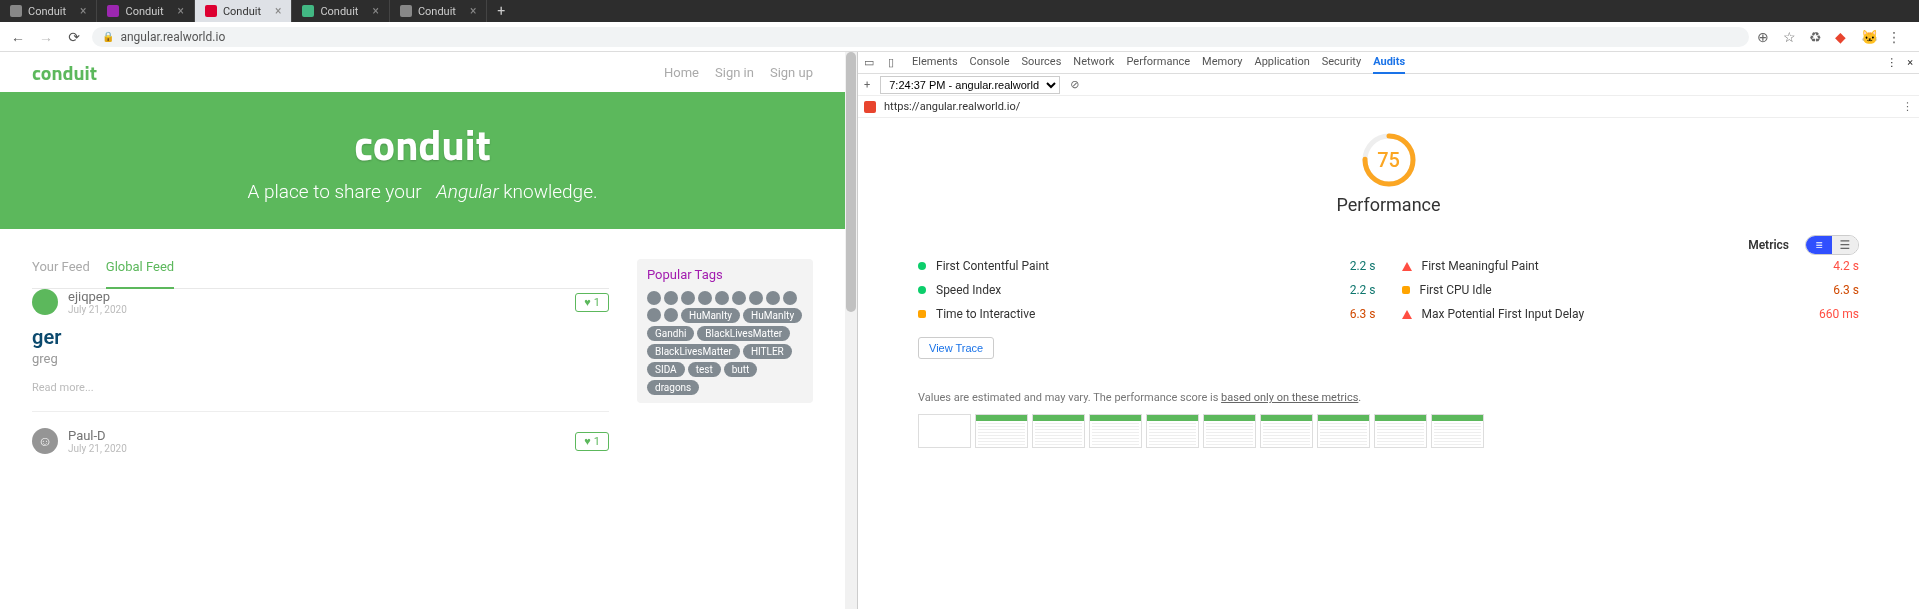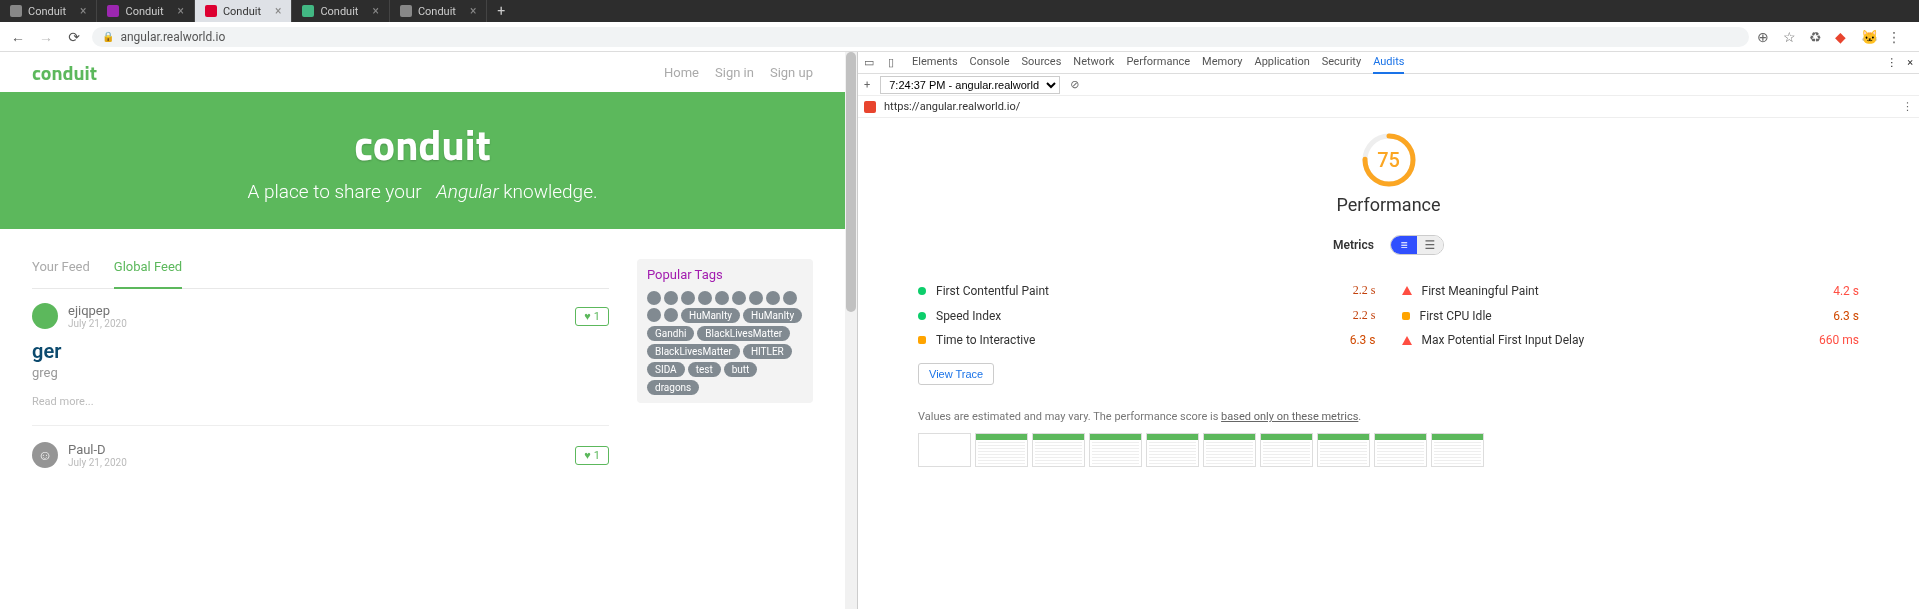--- a/index.html
+++ b/index.html
@@ -35,21 +35,21 @@
   
   .hero { background: #5cb85c; color: #fff; text-align: center; padding: 20px 0 26px; }
   .hero h1 { font-size: 42px; font-weight: 700; text-shadow: 0 1px 2px rgba(0,0,0,0.2); font-family: "Titillium Web", sans-serif; }
   .hero p { font-size: 19px; font-weight: 300; margin-top: 4px; }
   .hero em { font-style: italic; margin-left: 10px; }
   
   .container { display: flex; padding: 30px 32px 0; gap: 28px; }
   .feed-col { flex: 1; }
   .sidebar { width: 176px; }
   
-  .feed-tabs { display: flex; gap: 24px; border-bottom: 1px solid #e8e8e8; padding-bottom: 8px; margin-bottom: 14px; }
+  .feed-tabs { display: flex; gap: 16px; border-bottom: 1px solid #e8e8e8; padding-bottom: 8px; }
   .feed-tab { color: #aaa; font-size: 13px; padding-bottom: 6px; cursor: pointer; }
   .feed-tab.active { color: #5cb85c; border-bottom: 2px solid #5cb85c; margin-bottom: -9px; }
   
   .article { border-bottom: 1px solid #eee; padding-bottom: 16px; margin-bottom: 16px; }
   .article-meta { display: flex; align-items: center; justify-content: space-between; margin-bottom: 10px; }
   .author-box { display: flex; align-items: center; gap: 10px; }
   .avatar { width: 26px; height: 26px; border-radius: 50%; background: #5cb85c; }
   .avatar.grey { background: #959595; }
   .avatar.grey::after { content: ""; }
   .author-name { color: #737373; font-size: 13px; }
@@ -64,55 +64,55 @@
   .tag-list { display: flex; flex-wrap: wrap; gap: 3px; }
   .tag { background: #818a91; color: #fff; border-radius: 10px; padding: 2px 8px; font-size: 10px; cursor: pointer; }
   .tag.empty { background: #818a91; width: 14px; height: 14px; border-radius: 8px; padding: 0; }
   
   
   .devtools { flex: 1; display: flex; flex-direction: column; border-left: 1px solid #ccc; background: #fff; font-size: 11px; color: #333; }
   .dt-topbar { display: flex; align-items: center; height: 22px; border-bottom: 1px solid #ddd; padding: 0 6px; gap: 10px; }
   .dt-icon { width: 14px; height: 14px; display:inline-block; color: #666; }
   .dt-tabs { display: flex; gap: 12px; flex: 1; }
   .dt-tab { color: #555; cursor: pointer; padding: 4px 0; }
-  .dt-tab.active { color: #1a73e8; border-bottom: 2px solid #1a73e8; }
+  .dt-tab.active { color: #1a73e8; border-bottom: 2px solid #1a73e8; font-weight: bold; }
   .dt-right { display: flex; gap: 10px; align-items: center; margin-left: auto; }
   
   .dt-subbar { display: flex; align-items: center; height: 22px; border-bottom: 1px solid #eee; padding: 0 6px; gap: 10px; color: #666; }
   .dt-subbar select { font-size: 11px; border: 1px solid #ccc; padding: 1px 4px; background: #fff; }
   
   .dt-urlbar { display: flex; align-items: center; height: 22px; border-bottom: 1px solid #eee; padding: 0 6px; gap: 8px; color: #333; }
   .lh-icon { width: 12px; height: 12px; background: #e8442e; border-radius: 2px; }
   
   .audit-body { flex: 1; overflow: auto; padding: 10px 0; }
   .score-ring { width: 56px; height: 56px; margin: 4px auto 6px; position: relative; }
   .score-ring svg { transform: rotate(-90deg); }
   .score-val { position: absolute; top: 0; left: 0; width: 100%; height: 100%; display:flex; align-items:center; justify-content:center; font-size: 20px; font-weight: 500; color: #fba623; }
   .score-label { text-align: center; font-size: 18px; font-weight: 400; color: #333; margin-bottom: 20px; }
   
   .metrics-section { padding: 0 60px; }
-  .metrics-head { display: flex; justify-content: center; align-items: center; margin-bottom: 28px; gap: 16px; }
+  .metrics-head { display: flex; justify-content: flex-end; align-items: center; margin-bottom: 4px; gap: 16px; }
   .metrics-head h4 { font-size: 12px; font-weight: 600; }
   .toggle-group { display: flex; border: 1px solid #ccc; border-radius: 12px; overflow: hidden; }
   .toggle-btn { width: 26px; height: 18px; display:flex; align-items:center; justify-content:center; font-size: 12px; }
   .toggle-btn.active { background: #304ffe; color: #fff; }
   .toggle-btn:not(.active) { background: #eee; color: #666; }
   
   .metrics-grid { display: grid; grid-template-columns: 1fr 1fr; gap: 10px 26px; margin-bottom: 16px; }
   .metric-row { display: flex; align-items: center; justify-content: space-between; font-size: 12px; gap: 42px; }
   .metric-left { display: flex; align-items: center; gap: 10px; }
   .metric-bullet { width: 8px; height: 8px; border-radius: 2px; }
   .metric-bullet.green { background: #0cce6b; border-radius: 50%; }
   .metric-bullet.orange { background: #ffa400; }
   .metric-bullet.red { width: 0; height: 0; border-left: 5px solid transparent; border-right: 5px solid transparent; border-bottom: 9px solid #ff4e42; border-radius: 0; }
-  .metric-val.green { color: #c2410c; font-family: Liberation Serif, serif; }
+  .metric-val.green { color: #0f766e; }
   .metric-val.orange { color: #d04900; }
   .metric-val.red { color: #ff4e42; }
   
-  .view-trace { border: 1px solid #ccc; color: #1a73e8; background: #fff; padding: 4px 10px; font-size: 11px; border-radius: 3px; cursor: pointer; margin-bottom: 25px; }
+  .view-trace { border: 1px solid #ccc; color: #1a73e8; background: #fff; padding: 4px 10px; font-size: 11px; border-radius: 3px; cursor: pointer; margin-bottom: 32px; }
   .disclaimer { font-size: 11px; color: #777; margin-bottom: 10px; }
   .disclaimer u { color: #666; }
   
   .filmstrip { display: flex; gap: 4px; }
   .film-frame { width: 53px; height: 34px; border: 1px solid #ddd; background: #fff; position: relative; overflow: hidden; }
   .film-frame.loaded::before { content: ""; position: absolute; top: 0; left: 0; right: 0; height: 6px; background: #5cb85c; }
   .film-frame.loaded::after { content: ""; position: absolute; top: 8px; left: 2px; right: 2px; bottom: 2px; background: repeating-linear-gradient(0deg, #eee, #eee 1px, #fff 1px, #fff 3px); }
 </style>
 </head>
 <body>

